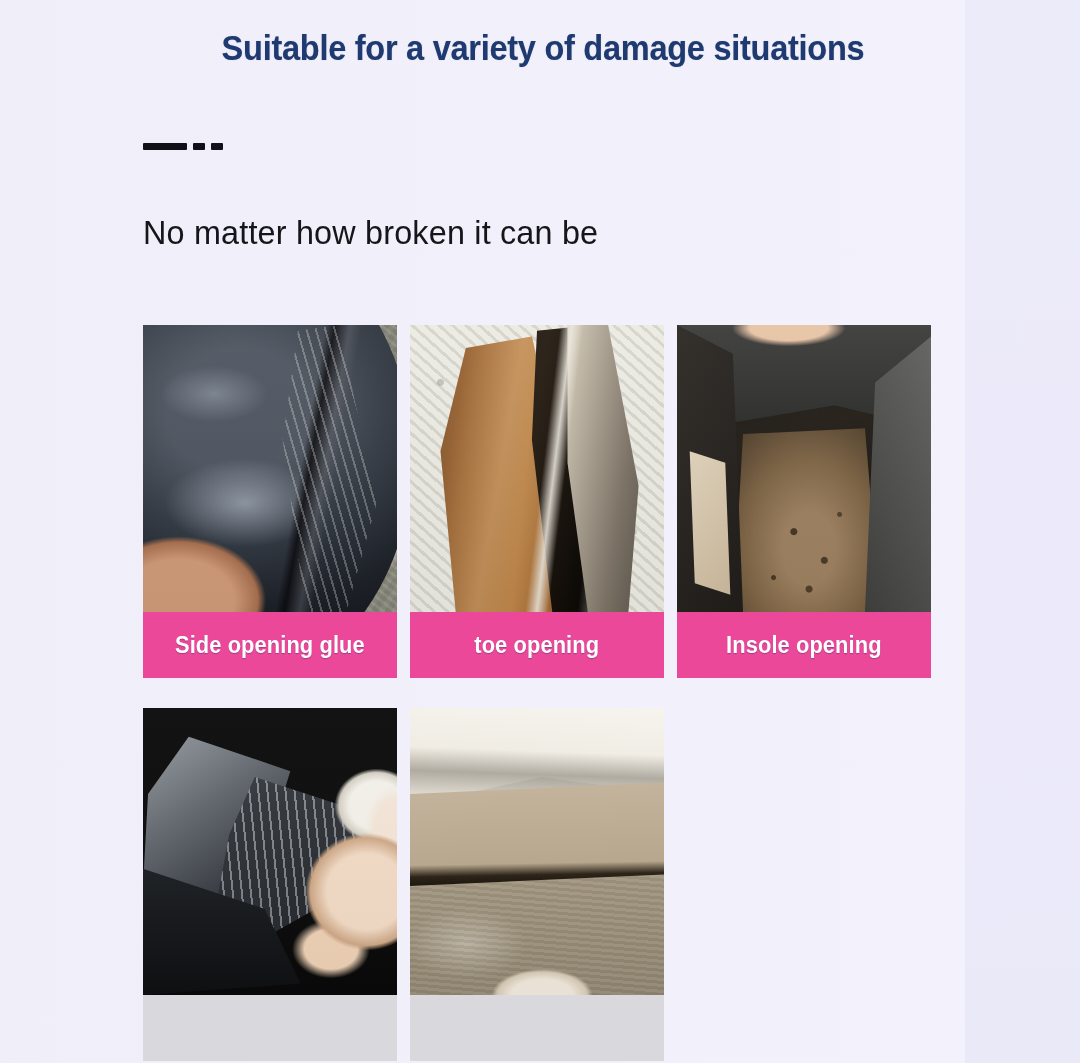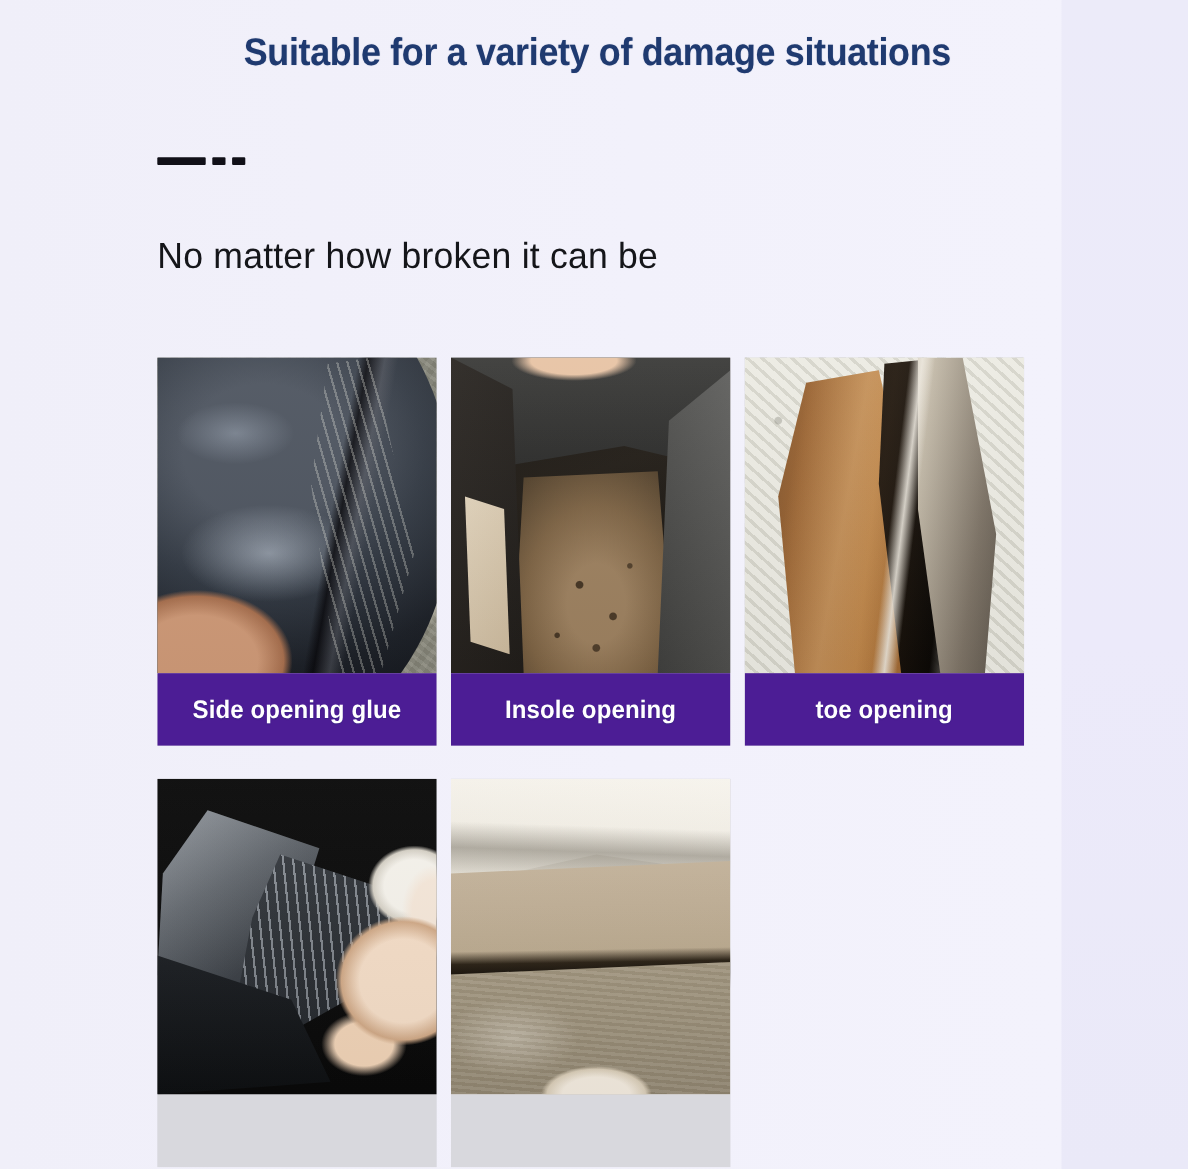--- a/index.html
+++ b/index.html
@@ -126,21 +126,21 @@
   .photo > .layer {
     position: absolute;
     inset: 0;
   }
   .caption {
     position: absolute;
     left: 0;
     bottom: 0;
     width: 254px;
     height: 66px;
-    background: #4c1d95;
+    background: #ec4899;
     display: flex;
     align-items: center;
     justify-content: center;
     color: #ffffff;
     font-size: 23px;
     font-weight: 700;
     letter-spacing: 0.1px;
     transform: none;
     text-shadow: 0 1px 1px rgba(20,45,100,0.35);
     white-space: nowrap;
@@ -410,53 +410,53 @@
         <div class="layer p1-stitch"></div>
         <div class="layer p1-hand"></div>
         <div class="layer haze"></div>
       </div>
       <div class="caption">
         <span>Side opening glue</span>
       </div>
     </div>
 
 
+    <div class="cell row1">
+      <div class="photo">
+        <div class="layer p3-bg"></div>
+        <div class="layer p3-bg2"></div>
+        <div class="layer p3-boot"></div>
+        <div class="layer p3-boot-hi"></div>
+        <div class="layer p3-dark-gap"></div>
+        <div class="layer p3-sole-edge"></div>
+        <div class="layer p3-thin"></div>
+        <div class="layer haze"></div>
+      </div>
+      <div class="caption">
+        <span>toe opening</span>
+      </div>
+    </div>
+
     <div class="cell row2">
       <div class="photo">
         <div class="layer p4-bg"></div>
         <div class="layer p4-inner"></div>
         <div class="layer p4-inner-spots"></div>
         <div class="layer p4-upper"></div>
         <div class="layer p4-side-left"></div>
         <div class="layer p4-side-right"></div>
         <div class="layer p4-card"></div>
         <div class="layer p4-top-skin"></div>
         <div class="layer haze"></div>
       </div>
       <div class="caption">
         <span>Insole opening</span>
       </div>
     </div>
 
-    <div class="cell row1">
-      <div class="photo">
-        <div class="layer p3-bg"></div>
-        <div class="layer p3-bg2"></div>
-        <div class="layer p3-boot"></div>
-        <div class="layer p3-boot-hi"></div>
-        <div class="layer p3-dark-gap"></div>
-        <div class="layer p3-sole-edge"></div>
-        <div class="layer p3-thin"></div>
-        <div class="layer haze"></div>
-      </div>
-      <div class="caption">
-        <span>toe opening</span>
-      </div>
-    </div>
-
     <div class="cell row2">
       <div class="photo">
         <div class="layer p5-bg"></div>
         <div class="layer p5-upper"></div>
         <div class="layer p5-upper-hi"></div>
         <div class="layer p5-sole"></div>
         <div class="layer p5-ribs"></div>
         <div class="layer p5-lower"></div>
         <div class="layer p5-cuff"></div>
         <div class="layer p5-hand"></div>

